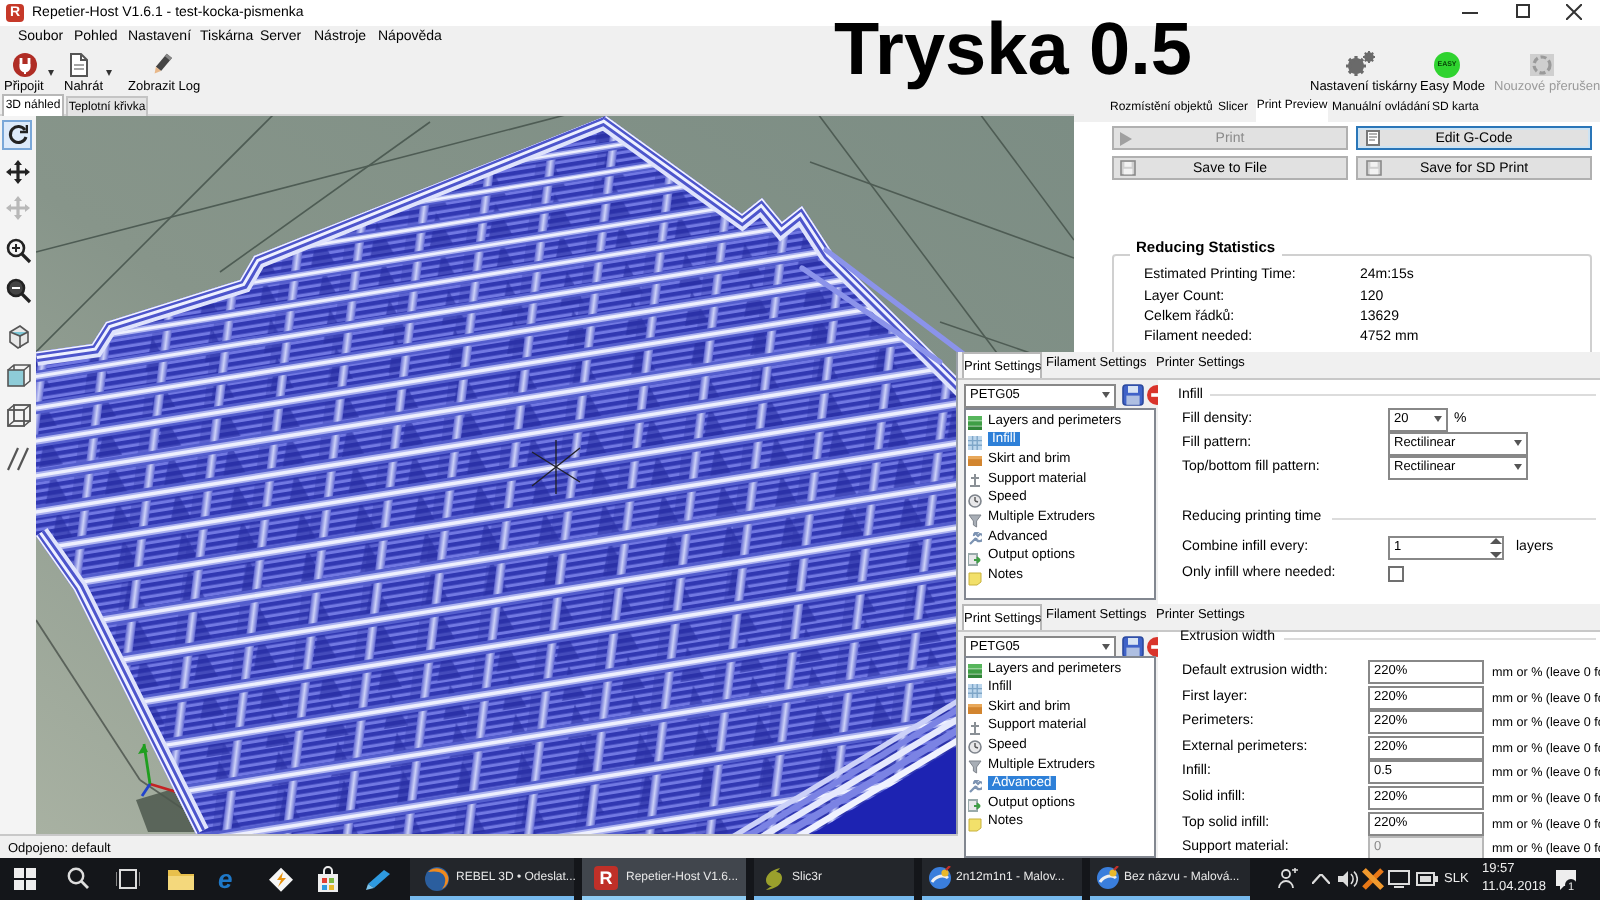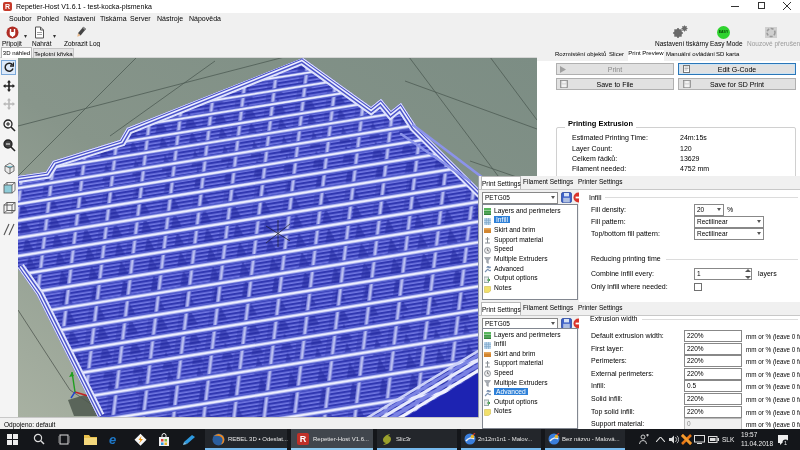--- a/index.html
+++ b/index.html
@@ -360,21 +360,21 @@
       <rect x="1.8" y="4.4" width="4.4" height="2.8" fill="#f2f2f2"></rect>
     </svg>
   <div class="btn" style="left:678px;top:78px;width:118px;height:12px;line-height:11px;">Save for SD Print</div>
   <svg class="abs" style="left:683px;top:80px;" width="8" height="8">
       <rect x="0.5" y="0.5" width="7" height="7" fill="#cfcfcf" stroke="#8a8a8a" stroke-width="0.8"></rect>
       <rect x="2.2" y="1" width="3.6" height="2.4" fill="#f2f2f2"></rect>
       <rect x="1.8" y="4.4" width="4.4" height="2.8" fill="#f2f2f2"></rect>
     </svg>
 
   <div class="abs" style="left:556px;top:127px;width:240px;height:60px;border:1px solid #d0d0d0;border-radius:2px;"></div>
-  <div class="abs txt" style="left:565px;top:119px;background:#fff;padding:0 3px;font-size:7.5px;font-weight:bold;">Printing Extrusion</div>
+  <div class="abs txt" style="left:565px;top:119px;background:#fff;padding:0 3px;font-size:7.5px;font-weight:bold;">Reducing Statistics</div>
   <div class="abs txt f7" style="left:572px;top:134px;">Estimated Printing Time:</div>
     <div class="abs txt f7" style="left:680px;top:134px;">24m:15s</div>
   <div class="abs txt f7" style="left:572px;top:145px;">Layer Count:</div>
     <div class="abs txt f7" style="left:680px;top:145px;">120</div>
   <div class="abs txt f7" style="left:572px;top:155px;">Celkem řádků:</div>
     <div class="abs txt f7" style="left:680px;top:155px;">13629</div>
   <div class="abs txt f7" style="left:572px;top:165px;">Filament needed:</div>
     <div class="abs txt f7" style="left:680px;top:165px;">4752 mm</div>
 
   <div class="abs" style="left:478px;top:176px;width:322px;height:126px;background:#f0f0f0;border-left:1px solid #9aa0a8;">
@@ -696,14 +696,15 @@
     <div class="abs txt" style="left:722px;top:7px;color:#eee;font-size:6.5px;">SLK</div>
     <div class="abs txt" style="left:741px;top:2px;color:#eee;font-size:6.5px;">19:57</div>
     <div class="abs txt" style="left:741px;top:11px;color:#eee;font-size:6.5px;">11.04.2018</div>
     <svg class="abs" style="left:777px;top:5px;" width="12" height="12">
         <path d="M1 1 h10 v8 h-6 l-2 2 v-2 h-2 z" fill="#eee"></path>
         <circle cx="8.5" cy="8.5" r="3" fill="#14161a"></circle>
         <text x="8.5" y="11" font-size="5.5" fill="#eee" text-anchor="middle" font-family="Liberation Sans">1</text>
       </svg>
   </div>
 
+  <div class="abs txt" style="left:417px;top:4px;font-size:37px;font-weight:bold;color:#000;">Tryska 0.5</div>
 
 </div>
 
 </body></html>

